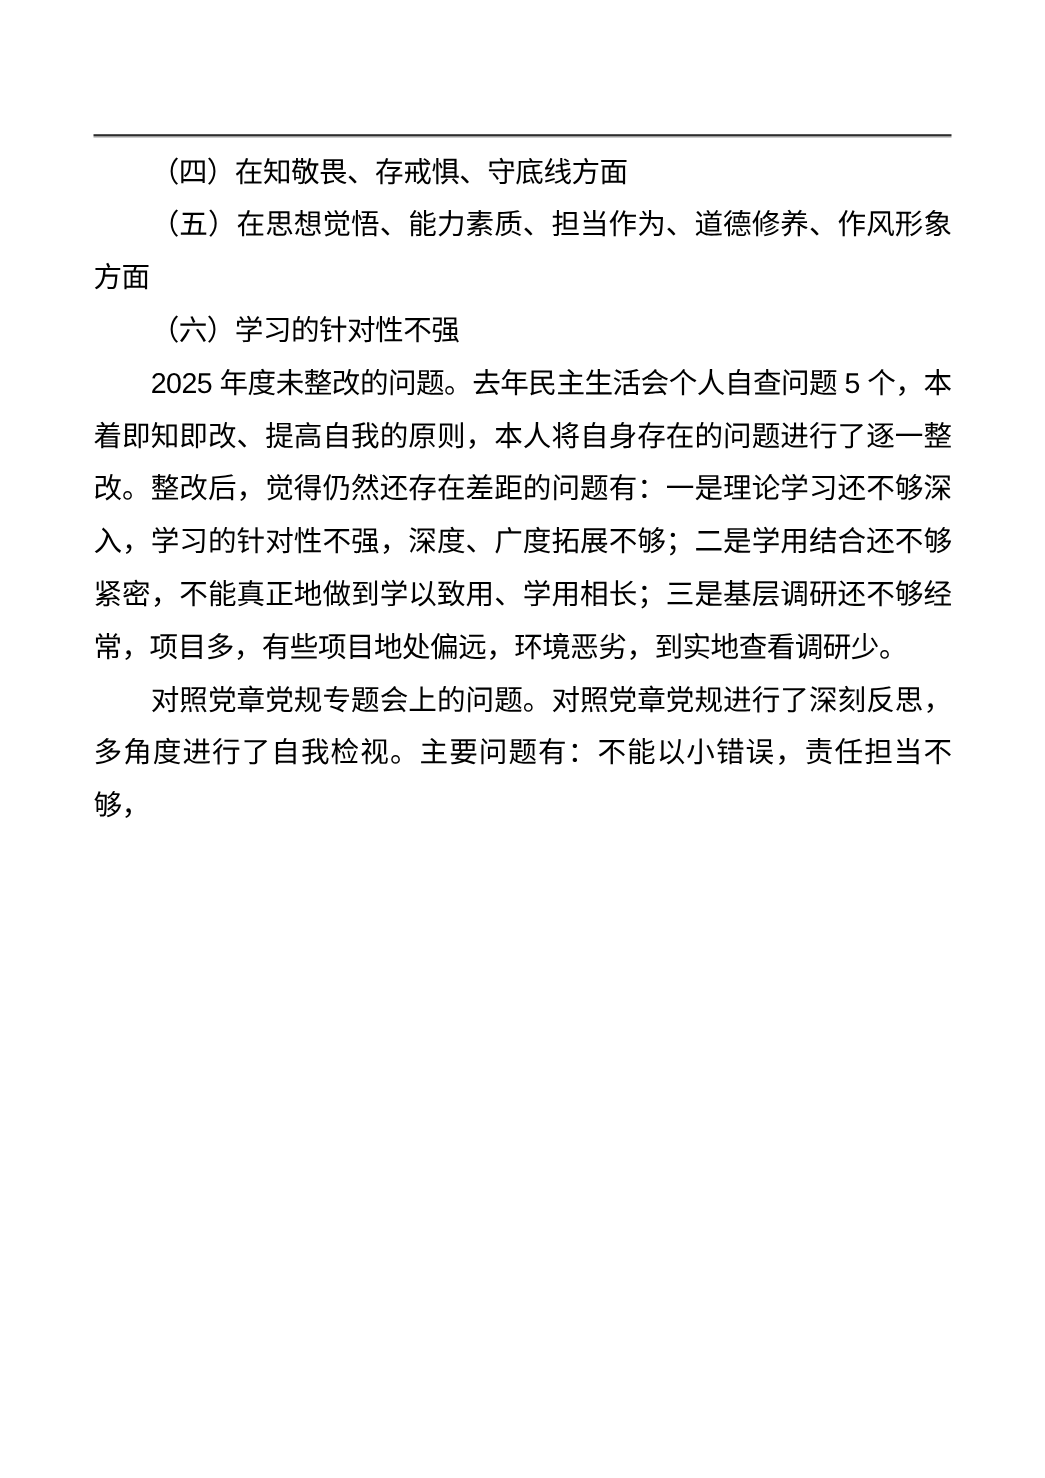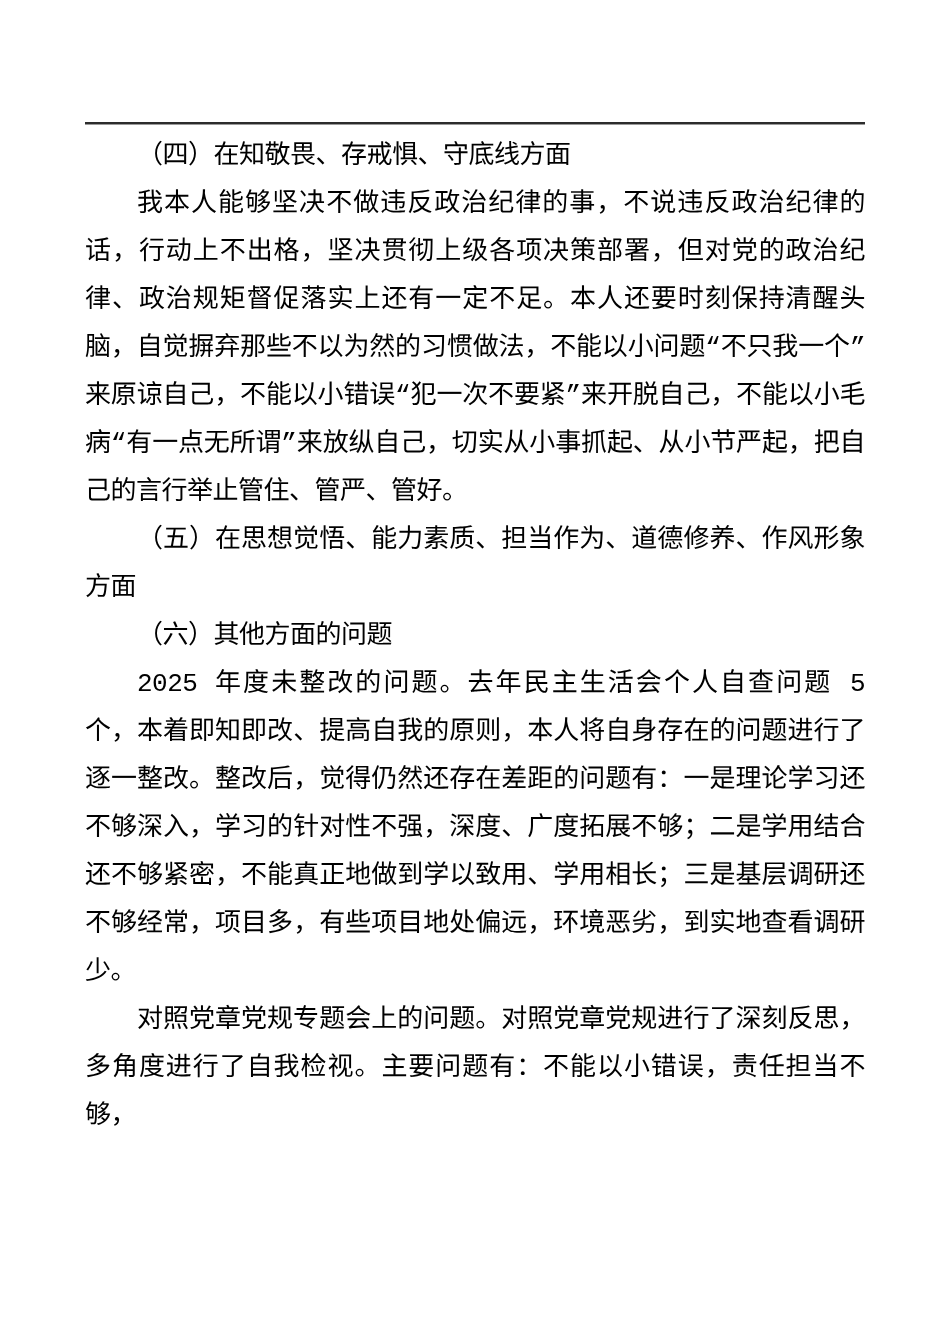--- a/index.html
+++ b/index.html
@@ -5,21 +5,21 @@
 <style>
   * { margin: 0; padding: 0; box-sizing: border-box; }
   html, body { background: #e9e9e9; }
   .page {
     position: relative;
     width: 950px;
     height: 1344px;
     margin: 0 auto;
     background: #ffffff;
     overflow: hidden;
-    font-family: Liberation Mono, monospace;
+    font-family: Liberation Sans, sans-serif;
     color: #000000;
   }
   .header-rule {
     position: absolute;
     left: 85px;
     top: 122px;
     width: 780px;
     height: 3px;
     background: linear-gradient(to bottom, #2c2c2c 0%, #2c2c2c 62%, #9a9a9a 62%, #9a9a9a 100%);
   }
@@ -39,19 +39,18 @@
     color: #000000;
   }
 </style>
 </head>
 <body>
 
 <div class="page">
   <div class="header-rule"></div>
   <div class="content">
       <p class="para heading">（四）在知敬畏、存戒惧、守底线方面</p>
-      <p class="para body">我本人能够坚决不做违反政治纪律的事，不说违反政治纪律的话，行动上不出格，坚决贯彻上级各项决策部署，但对党的政治纪律、政治规矩督促落实上还有一定不足。本人还要时刻保持清醒头脑，自觉摒弃那些不以为然的习惯做法，不能以小问题“不只我一个”来原谅自己，不能以小错误“犯一次不要紧”来开脱自己，不能以小毛病“有一点无所谓”来放纵自己，切实从小事抓起、从小节严起，把自己的言行举止管住、管严、管好。</p>
       <p class="para heading">（五）在思想觉悟、能力素质、担当作为、道德修养、作风形象方面</p>
-      <p class="para heading">（六）其他方面的问题</p>
+      <p class="para heading">（六）学习的针对性不强</p>
       <p class="para body">2025 年度未整改的问题。去年民主生活会个人自查问题 5 个，本着即知即改、提高自我的原则，本人将自身存在的问题进行了逐一整改。整改后，觉得仍然还存在差距的问题有：一是理论学习还不够深入，学习的针对性不强，深度、广度拓展不够；二是学用结合还不够紧密，不能真正地做到学以致用、学用相长；三是基层调研还不够经常，项目多，有些项目地处偏远，环境恶劣，到实地查看调研少。</p>
       <p class="para body">对照党章党规专题会上的问题。对照党章党规进行了深刻反思，多角度进行了自我检视。主要问题有：不能以小错误，责任担当不够，</p>
     </div>
 </div>
 
 </body></html>

